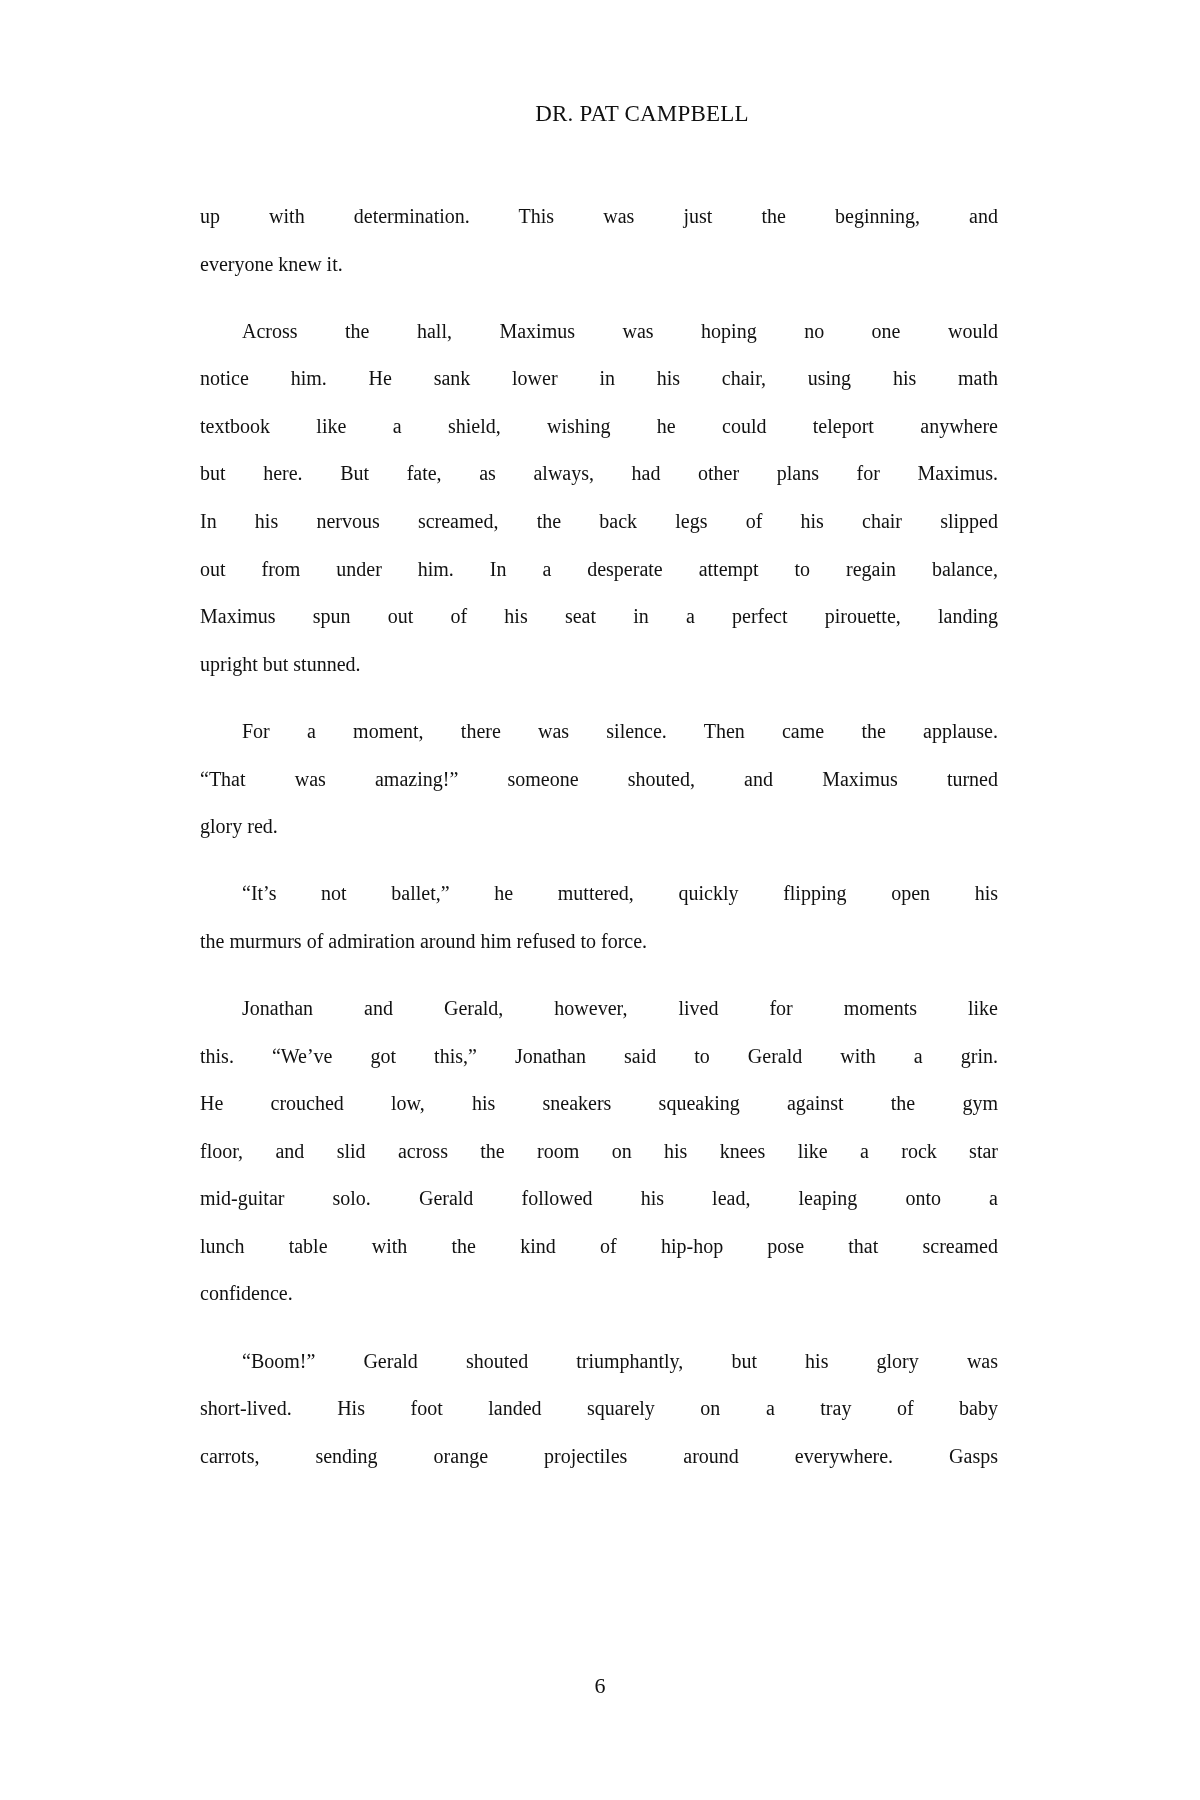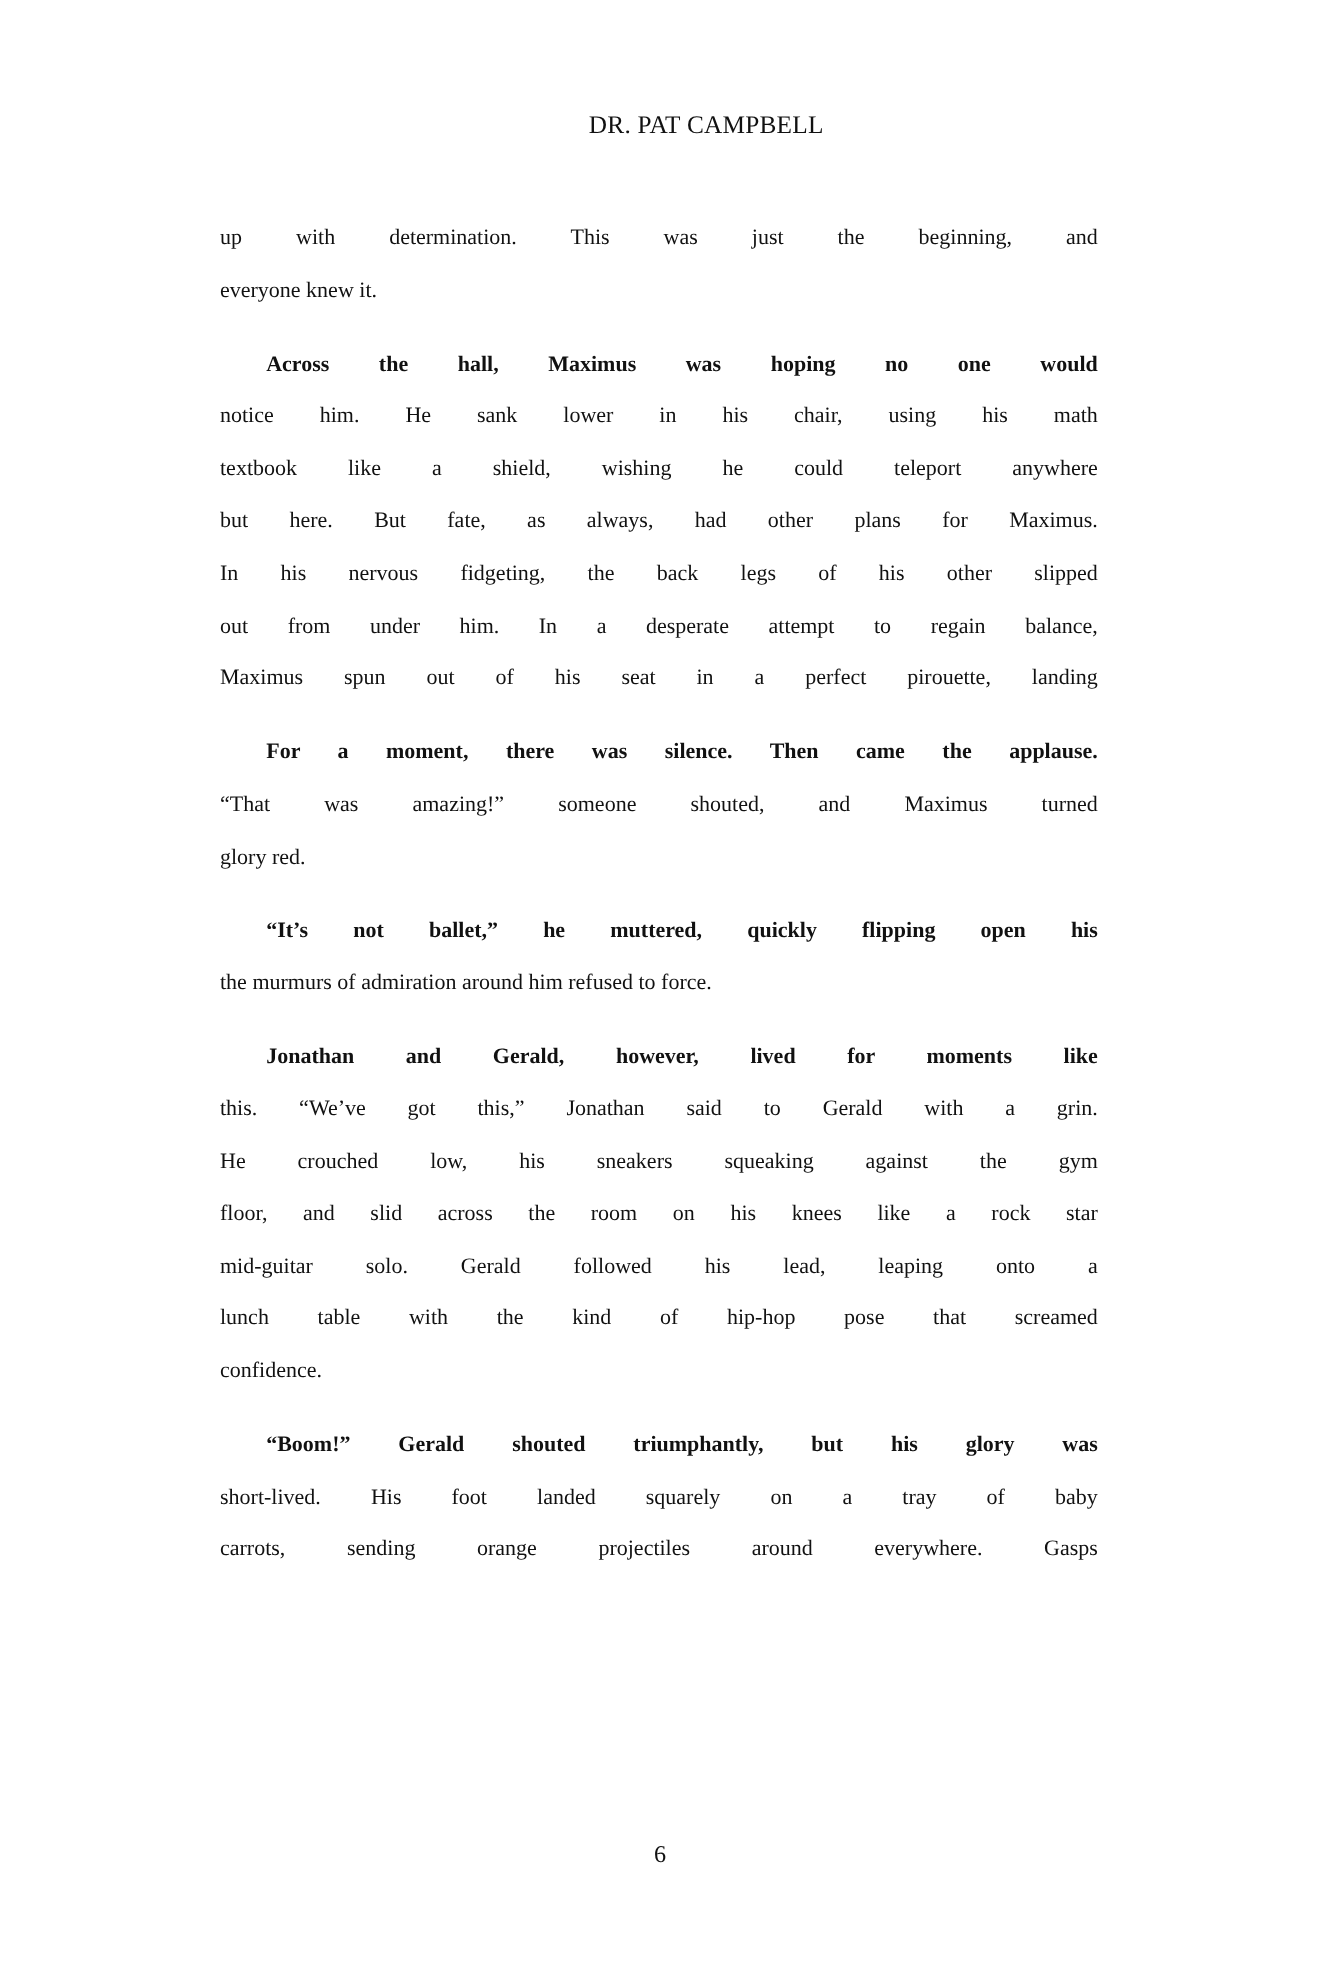--- a/index.html
+++ b/index.html
@@ -43,21 +43,20 @@
     white-space: nowrap;
     text-align: justify;
     text-align-last: justify;
   }
   .line.last {
     text-align: right;
     text-align-last: left;
   }
   .line.indent {
     padding-left: 42px;
-    font-weight: bold;
   }
   .page-number {
     position: absolute;
     top: 1675px;
     left: 0;
     width: 1200px;
     text-align: center;
     font-size: 22px;
     line-height: 1;
   }
@@ -72,23 +71,24 @@
   <p class="para">
     <span class="line">up with determination. This was just the beginning, and</span>
     <span class="line last">everyone knew it.</span>
   </p>
 
   <p class="para">
     <span class="line indent">Across the hall, Maximus was hoping no one would</span>
     <span class="line">notice him. He sank lower in his chair, using his math</span>
     <span class="line">textbook like a shield, wishing he could teleport anywhere</span>
     <span class="line">but here. But fate, as always, had other plans for Maximus.</span>
-    <span class="line">In his nervous fidgeting, the back legs of his other slipped</span>
+    <span class="line">In his nervous screamed, the back legs of his chair slipped</span>
     <span class="line">out from under him. In a desperate attempt to regain balance,</span>
     <span class="line">Maximus spun out of his seat in a perfect pirouette, landing</span>
+    <span class="line last">upright but stunned.</span>
   </p>
 
   <p class="para">
     <span class="line indent">For a moment, there was silence. Then came the applause.</span>
     <span class="line">“That was amazing!” someone shouted, and Maximus turned</span>
     <span class="line last">glory red.</span>
   </p>
 
   <p class="para">
     <span class="line indent">“It’s not ballet,” he muttered, quickly flipping open his</span>

